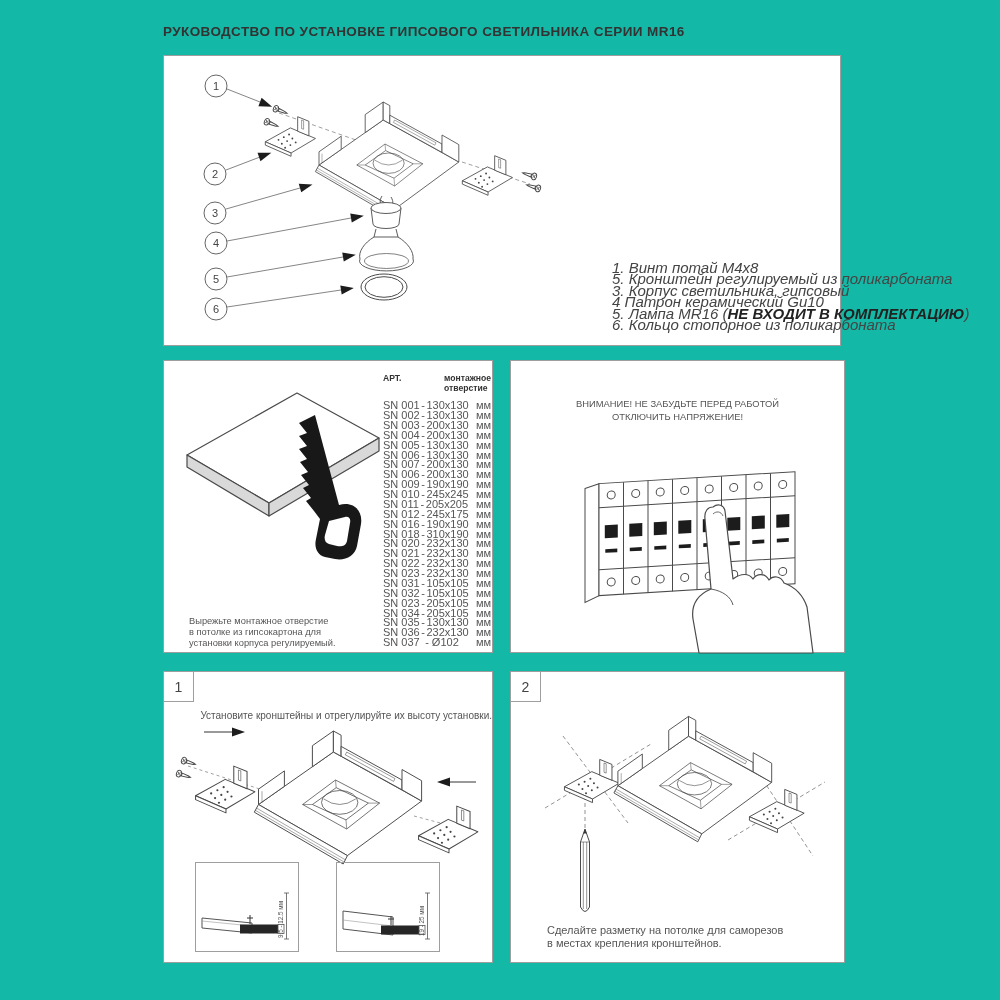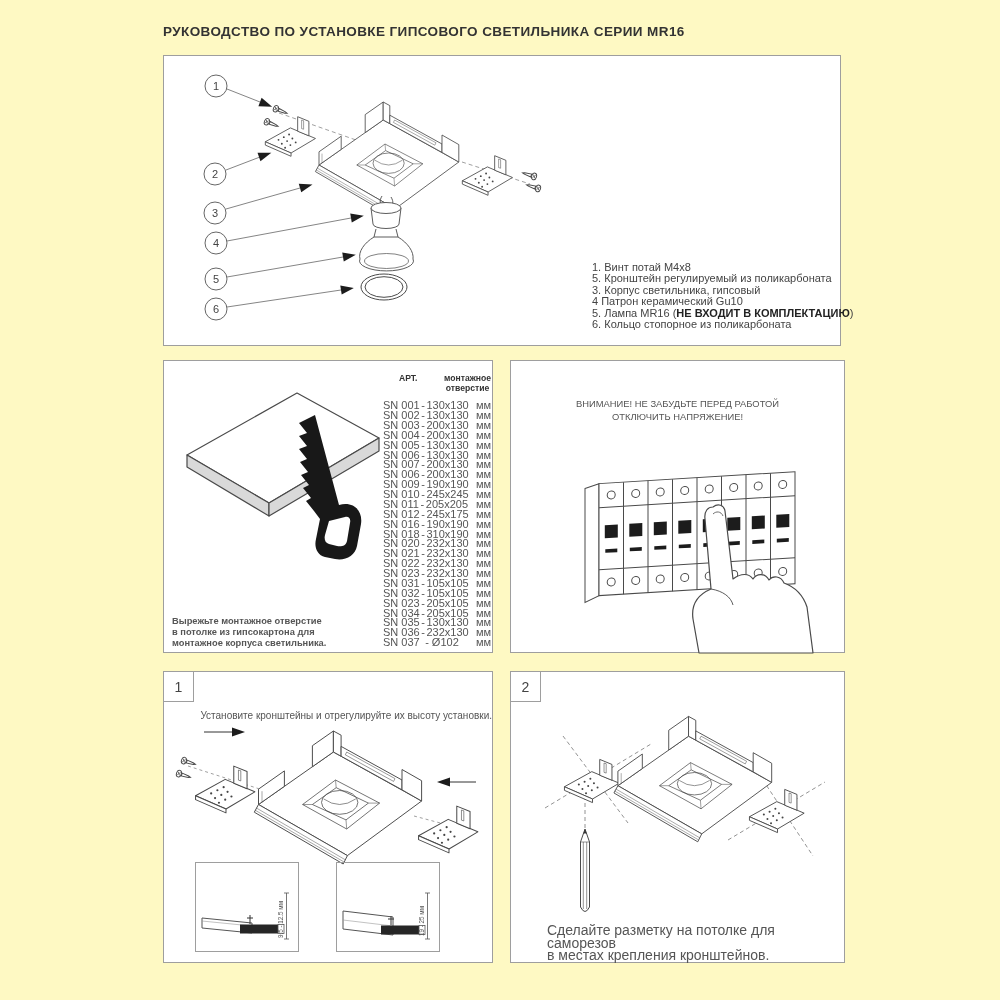--- a/index.html
+++ b/index.html
@@ -1,49 +1,49 @@
 <!DOCTYPE html>
 <html><head>
 <meta charset="utf-8">
 <style>
   html,body{margin:0;padding:0;background:#fff;}
-  .page{position:relative;width:1000px;height:1000px;background:#fef9c3;
+  .page{position:relative;width:1000px;height:1000px;background:#14b8a6;
         font-family:"Liberation Sans",sans-serif;color:#333;overflow:hidden;}
   .title{position:absolute;left:163px;top:24px;width:690px;font-size:13.5px;
          font-weight:700;letter-spacing:.4px;color:#333;}
   .panel{position:absolute;border:1px solid #9e9e9e;background:#fff;box-sizing:border-box;}
   .panel-top{left:163px;top:55px;width:678px;height:291px;}
   .panel-cut{left:163px;top:360px;width:330px;height:293px;}
   .panel-warn{left:510px;top:360px;width:335px;height:293px;}
   .panel-s1{left:163px;top:671px;width:330px;height:292px;}
   .panel-s2{left:510px;top:671px;width:335px;height:292px;}
   .illus{position:absolute;}
   svg{display:block;overflow:visible;}
   svg text{font-family:"Liberation Sans",sans-serif;}
 
-  .parts-list{position:absolute;left:428px;top:206px;font-size:11px;line-height:11.4px;color:#444;}
+  .parts-list{position:absolute;left:448px;top:206px;font-size:15px;line-height:11.4px;color:#444;font-style:italic;}
   .pl-item{white-space:nowrap;}
   .pl-item b{font-weight:700;color:#222;}
 
   .sn-table{position:absolute;left:219px;top:13px;width:108px;color:#555;}
   .sn-head{display:flex;justify-content:space-between;font-weight:700;color:#333;
-           font-size:8.6px;line-height:9.6px;margin-bottom:8px;margin-left:16px;}
-  .sn-head .c2{text-align:center;}
+           font-size:8.6px;line-height:9.6px;margin-bottom:8px;}
+  .sn-head .c2{text-align:left;}
   .sn-row{display:flex;font-size:11px;line-height:9.88px;white-space:nowrap;}
   .sn-row .art{width:40px;}
   .sn-row .sep{width:10px;text-align:center;}
   .sn-row .size{flex:1;text-align:center;}
   .sn-row .unit{width:33px;text-align:right;}
 
-  .caption{position:absolute;left:8px;top:255px;font-size:9.3px;line-height:11px;color:#555;font-weight:bold;}
+  .caption{position:absolute;left:25px;top:255px;font-size:9.3px;line-height:11px;color:#555;}
   .warning{position:absolute;left:0;top:36px;width:100%;text-align:center;
            font-size:9.4px;line-height:13px;color:#555;}
   .step-instruction{position:absolute;left:0;top:38px;width:100%;text-align:right;
            font-size:10px;color:#555;}
-  .step2-text{position:absolute;left:36px;top:252px;font-size:14px;line-height:12.6px;color:#555;}
+  .step2-text{position:absolute;left:36px;top:252px;font-size:11px;line-height:12.6px;color:#555;}
   .num-box{position:absolute;left:0;top:0;width:29px;height:29px;
            border-right:1px solid #9e9e9e;border-bottom:1px solid #9e9e9e;
            display:flex;align-items:center;justify-content:center;
            font-size:14px;color:#444;}
   .detail-box{position:absolute;top:190px;width:104px;height:90px;border:1px solid #9e9e9e;box-sizing:border-box;}
   .detail-box.left{left:31px;} .detail-box.right{left:172px;}
 </style>
 </head>
 <body>
 
@@ -392,21 +392,21 @@
             <span class="sep">-</span>
             <span class="size">Ø102</span>
             <span class="unit">мм</span>
           </div>
         </div>
     </div>
     <div class="caption">
 
     <div>Вырежьте монтажное отверстие</div>
         <div>в потолке из гипсокартона для</div>
-        <div>монтажное корпуса светильника.</div>
+        <div>установки корпуса регулируемый.</div>
       </div>
   </section>
 
   <section class="panel panel-warn">
     <div class="warning">
 
     <div>ВНИМАНИЕ! НЕ ЗАБУДЬТЕ ПЕРЕД РАБОТОЙ</div>
         <div>ОТКЛЮЧИТЬ НАПРЯЖЕНИЕ!</div>
       </div>
     <svg class="illus" style="left:52px;top:78px" width="272" height="212" viewBox="0 0 272 212">

